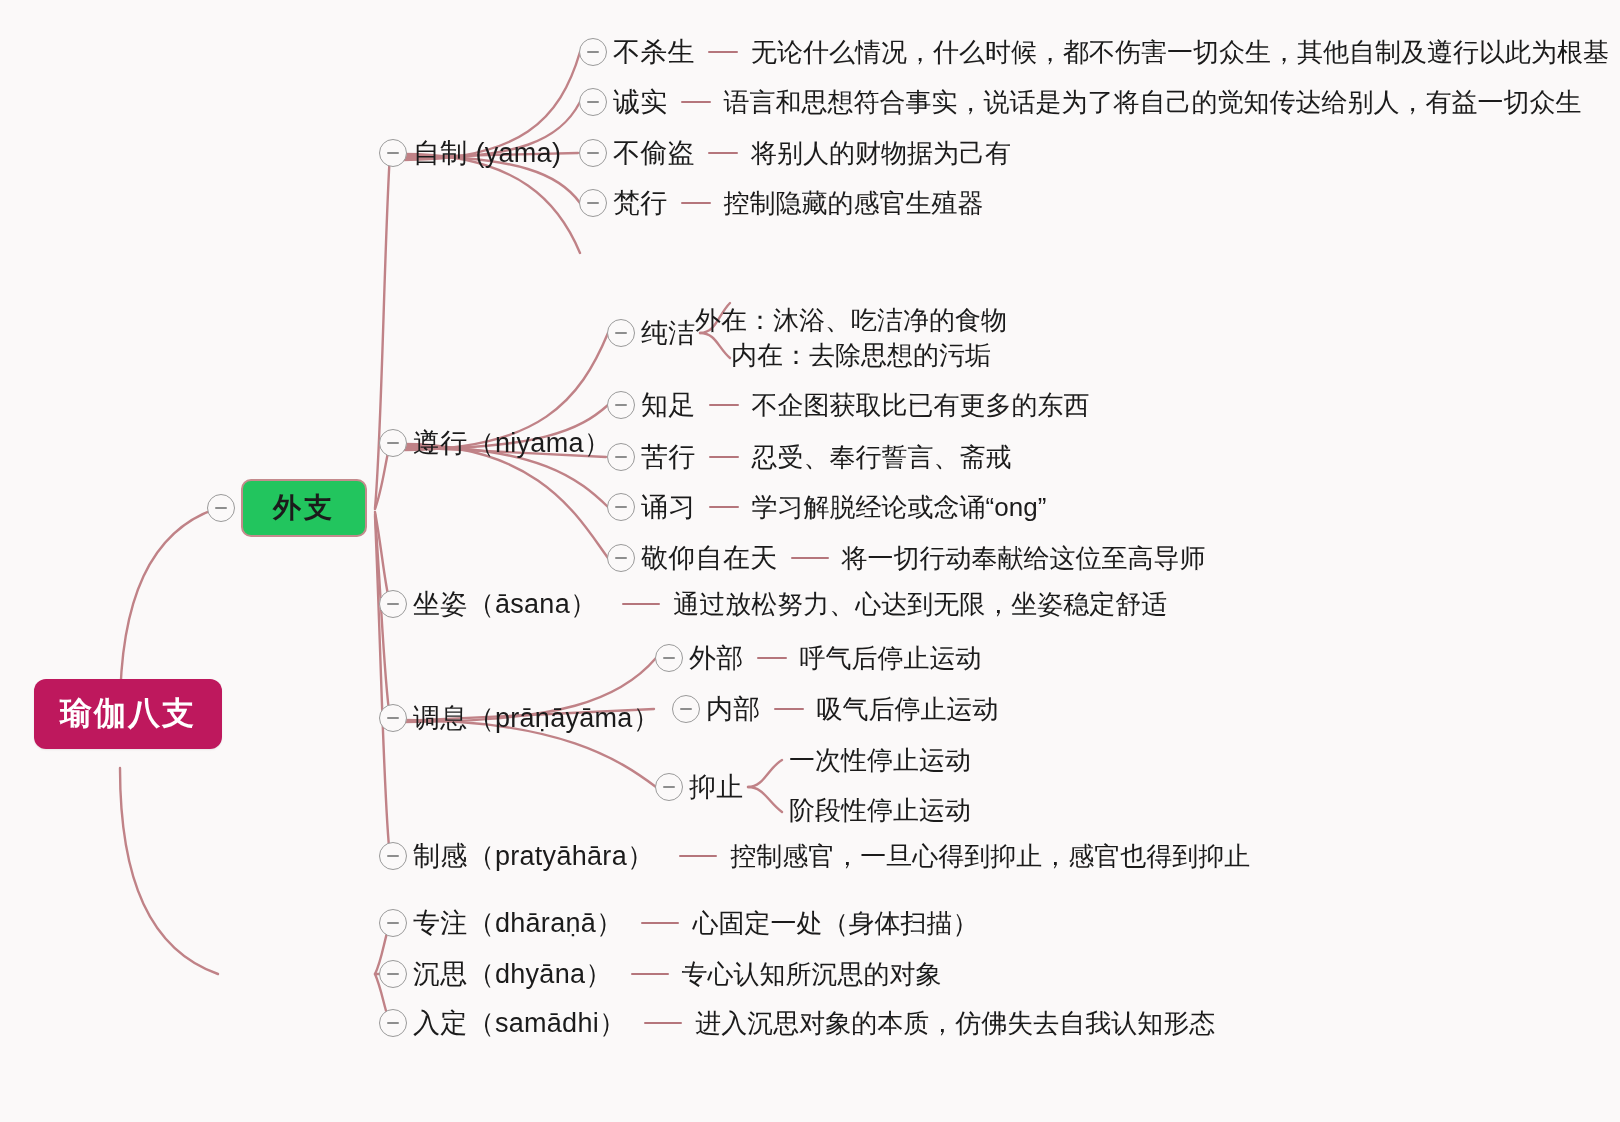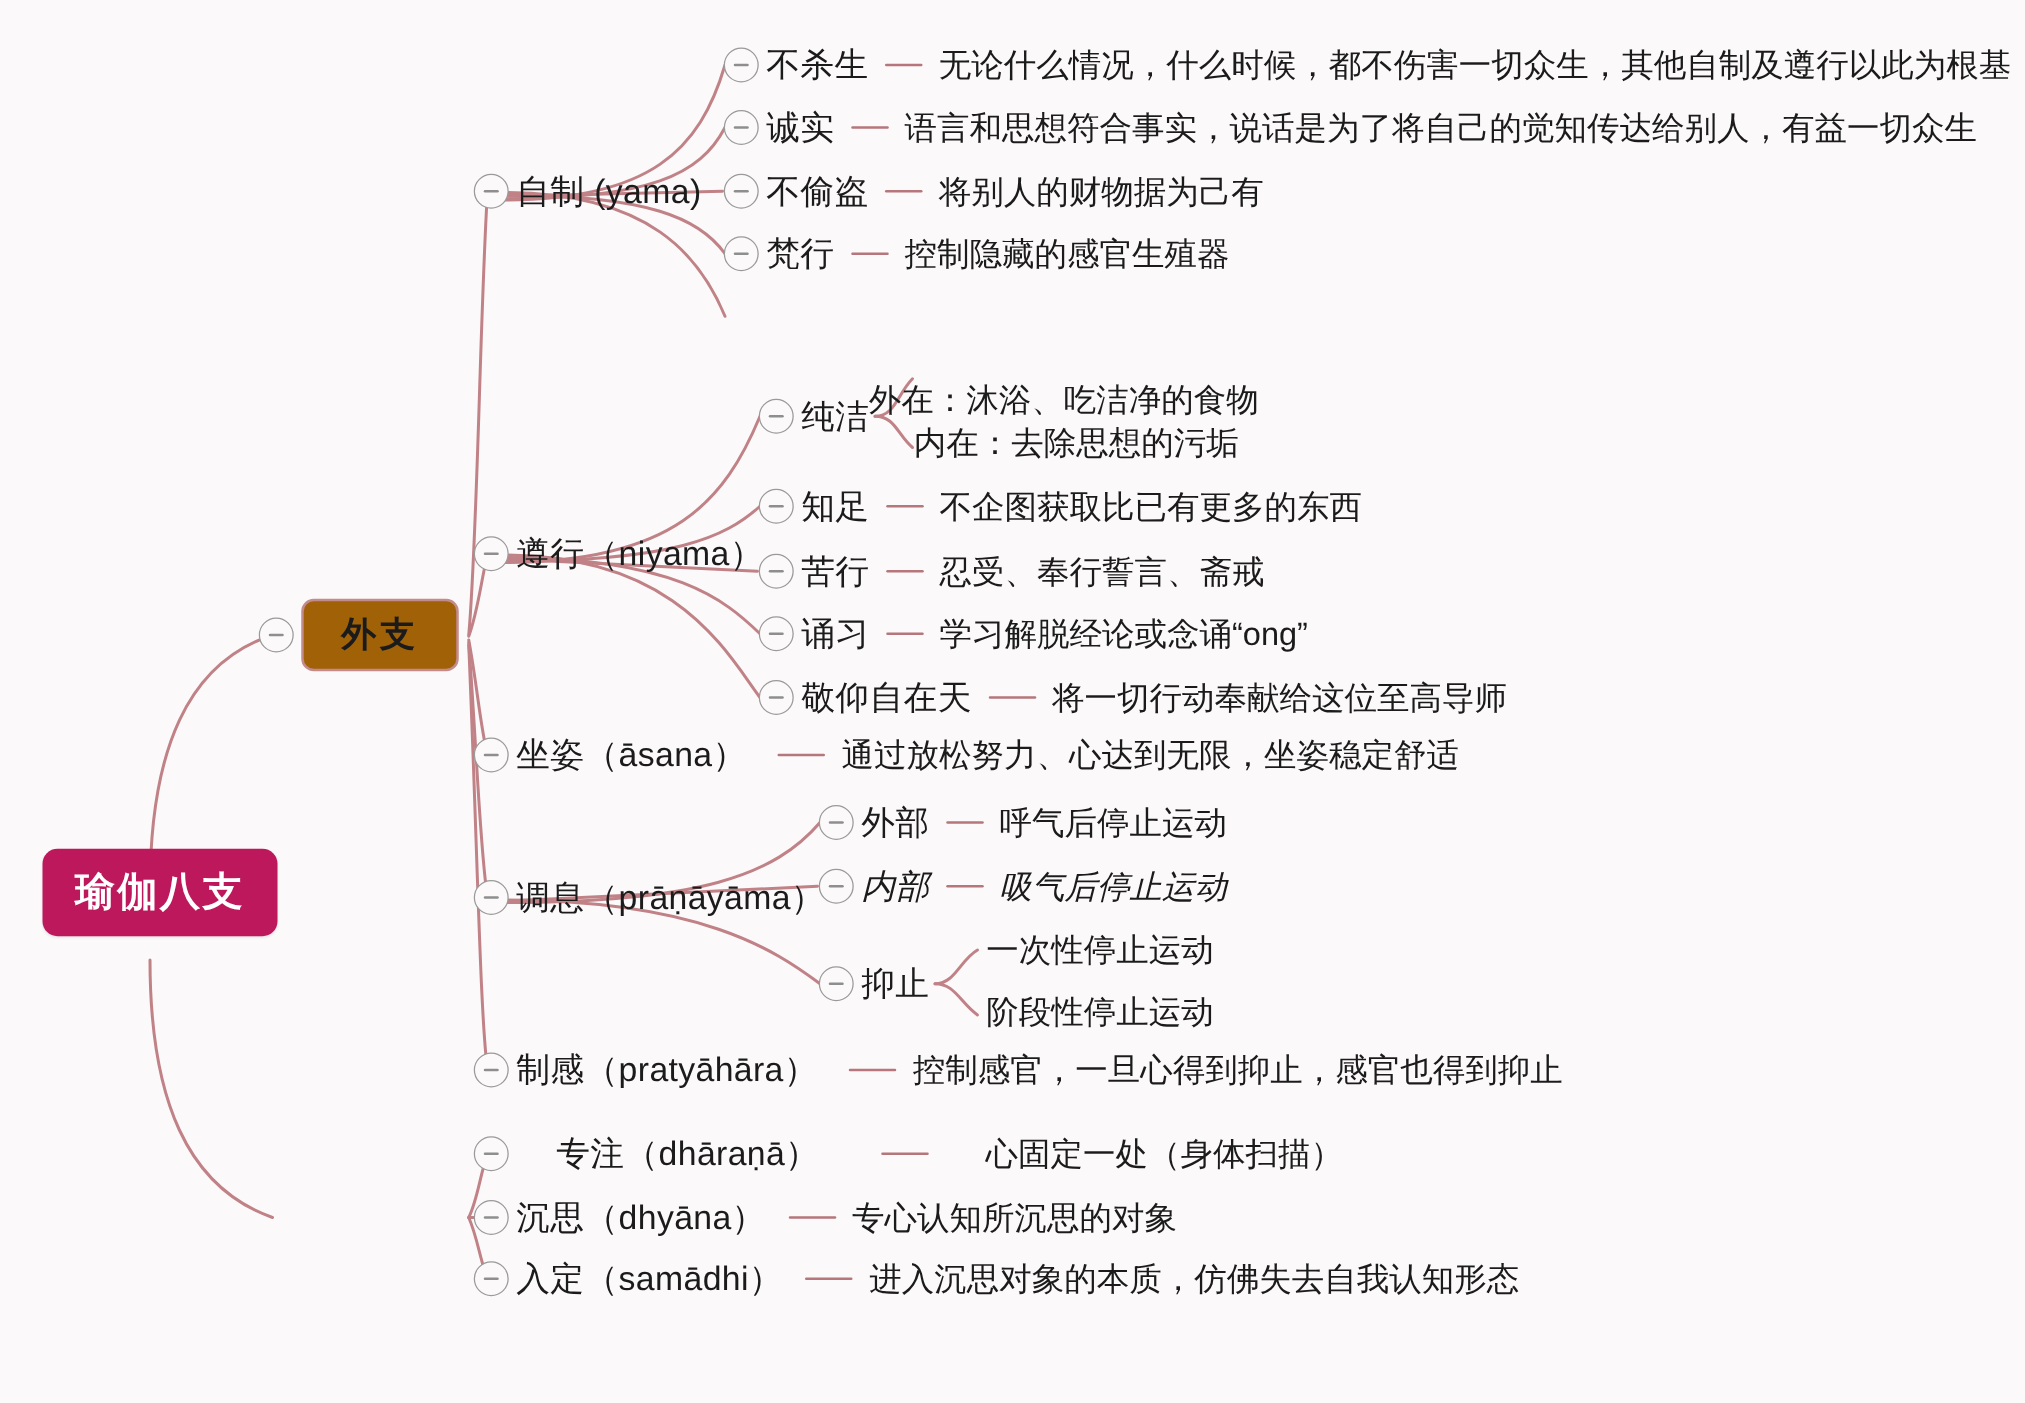--- a/index.html
+++ b/index.html
@@ -35,21 +35,21 @@
   }
   .dash.long{width:38px;}
   
   .rootbox{
     background:#be185d;border-radius:12px;
     padding:13px 26px;color:#ffffff;font-size:32px;font-weight:bold;
     letter-spacing:2px;box-shadow:0 1px 2px rgba(0,0,0,.08);
   }
   
   .branchbox{
-    background:#a16207;border:2px solid #c48b8d;border-radius:10px;
+    background:#22c55e;border:2px solid #c48b8d;border-radius:10px;
     padding:8px 30px;color:#1b1b1b;font-size:28px;font-weight:bold;letter-spacing:3px;
   }
   .leafline{display:flex;align-items:center;}
   .plain{font-size:26px;color:#1b1b1b;}
 </style>
 </head>
 <body>
 
 <div id="stage">
 
@@ -194,21 +194,21 @@
     <span class="title">调息（prāṇāyāma）</span>
   </div>
 
   <div class="node leafline" style="left:655px;top:658px;transform:translateY(-50%);">
     <span class="toggle"></span>
     <span class="title">外部</span>
     <span class="dash"></span>
     <span class="desc">呼气后停止运动</span>
   </div>
 
-  <div class="node leafline" style="left:655px;top:709px;transform:translateY(-50%);font-style:italic;">
+  <div class="node leafline" style="left:672px;top:709px;transform:translateY(-50%);">
     <span class="toggle"></span>
     <span class="title">内部</span>
     <span class="dash"></span>
     <span class="desc">吸气后停止运动</span>
   </div>
 
   <div class="node leafline" style="left:655px;top:787px;transform:translateY(-50%);">
     <span class="toggle"></span>
     <span class="title">抑止</span>
   </div>
@@ -219,21 +219,21 @@
     <span class="plain">阶段性停止运动</span>
   </div>
 
   <div class="node leafline" style="left:379px;top:856px;transform:translateY(-50%);">
     <span class="toggle"></span>
     <span class="title">制感（pratyāhāra）</span>
     <span class="dash long" style="margin-left:25px;"></span>
     <span class="desc">控制感官，一旦心得到抑止，感官也得到抑止</span>
   </div>
 
-  <div class="node leafline" style="left:379px;top:923px;transform:translateY(-50%);gap:32px;">
+  <div class="node leafline" style="left:379px;top:923px;transform:translateY(-50%);">
     <span class="toggle"></span>
     <span class="title">专注（dhāraṇā）</span>
     <span class="dash long" style="margin-left:18px;"></span>
     <span class="desc">心固定一处（身体扫描）</span>
   </div>
 
   <div class="node leafline" style="left:379px;top:974px;transform:translateY(-50%);">
     <span class="toggle"></span>
     <span class="title">沉思（dhyāna）</span>
     <span class="dash long" style="margin-left:18px;"></span>

